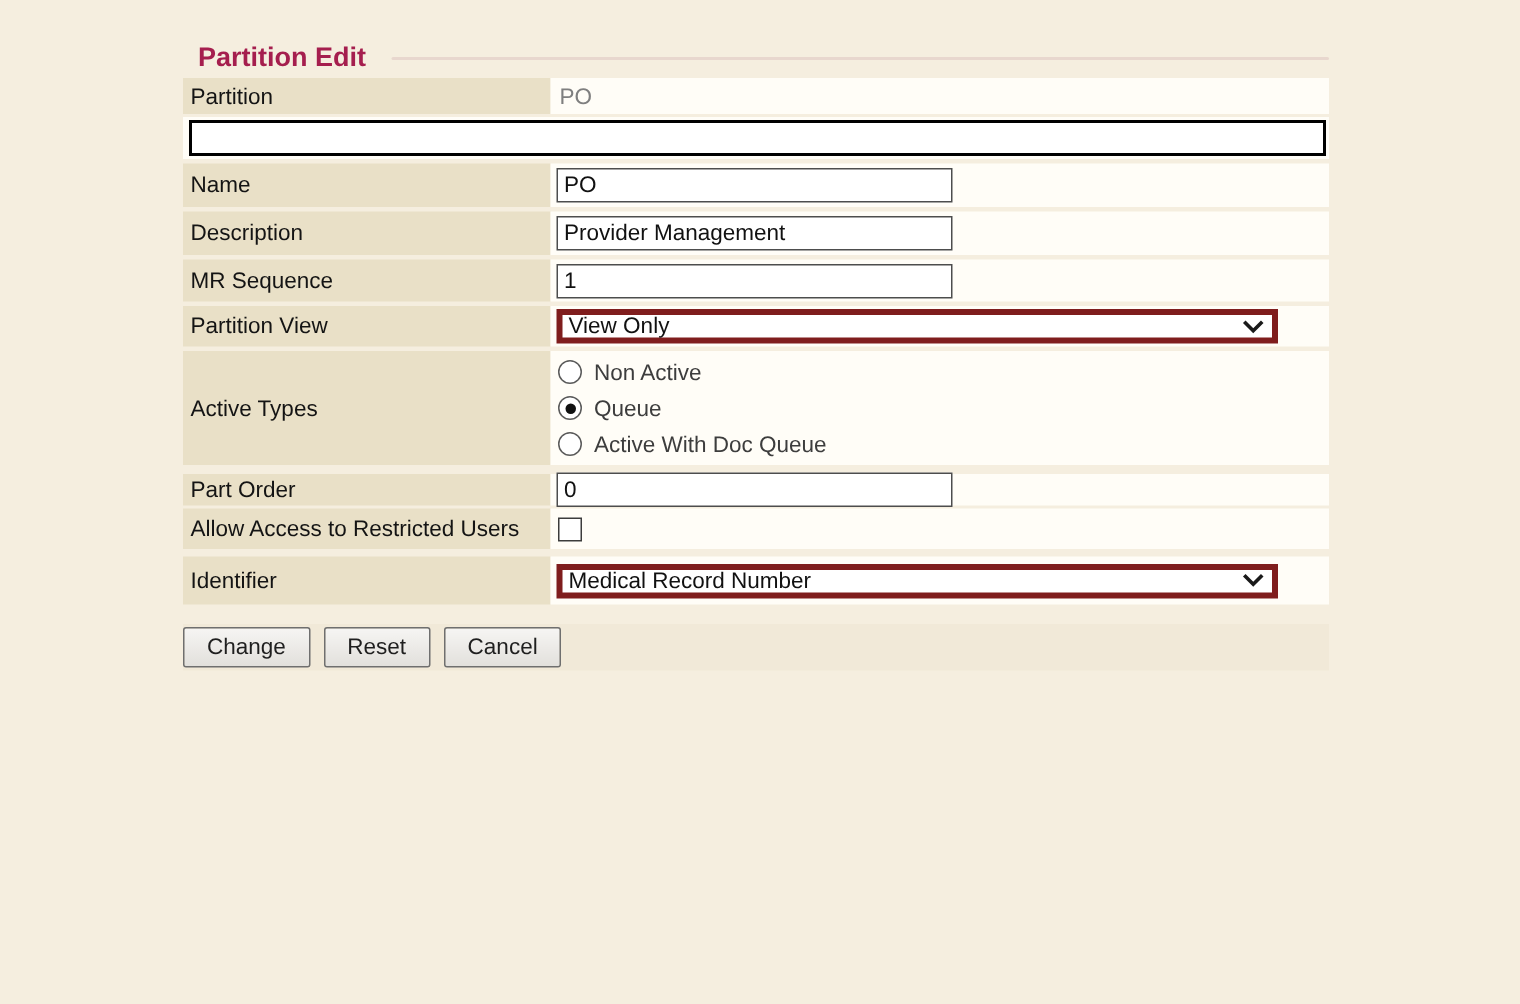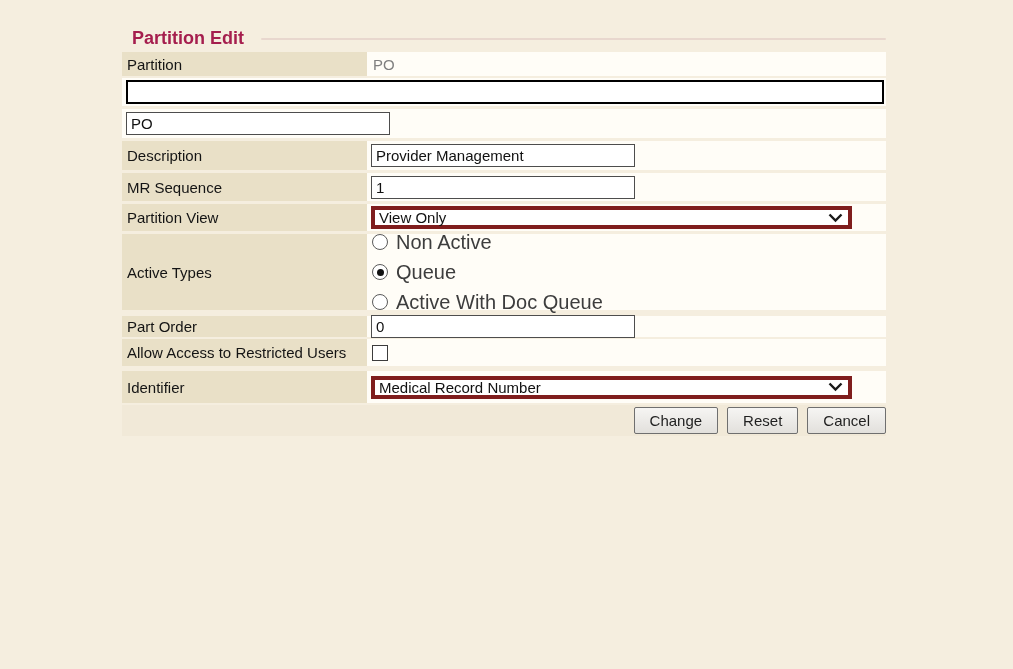--- a/index.html
+++ b/index.html
@@ -53,21 +53,21 @@
   }
   .r-partition{height:24px;margin-bottom:2px;}
   .r-wcguid{height:28px;}
   .r-name{height:29px;}
   .r-description{height:29px;}
   .r-mrseq{height:28px;}
   .r-pview{height:27px;border-radius:10px;}
   .r-atypes{height:76px;margin-bottom:6px;}
   .r-porder{height:21px;margin-bottom:2px;}
   .r-allow{height:27px;margin-bottom:5px;}
-  .r-ident{height:32px;margin-bottom:2px;}
+  .r-ident{height:32px;margin-bottom:13px;}
 
   .static-val{
     font-size:15px;color:#7f7f7f;
     padding-left:2px;
   }
   input.txt{
     font-family:"Liberation Sans", sans-serif;
     font-size:15px;color:#111;
     background:#fff;
     border:1px solid #4d4d4d;
@@ -96,21 +96,21 @@
   }
   .chevron{display:flex;align-items:center;}
   .radio-group{
     display:flex;flex-direction:column;
     justify-content:center;
     gap:7px;
     padding-left:1px;
   }
   .radio-line{
     display:flex;align-items:center;
-    font-size:20px;color:#3d3d3d;
+    font-size:15px;color:#3d3d3d;
   }
   .radio-circle{
     width:14px;height:14px;
     border:1px solid #5a5a5a;
     border-radius:50%;
     background:#fff;
     margin-right:8px;
     display:flex;align-items:center;justify-content:center;
   }
   .radio-circle .dot{
@@ -120,21 +120,21 @@
   .radio-circle.checked .dot{background:#111;}
   .checkbox{
     width:14px;height:14px;
     border:1px solid #3c3c3c;
     background:#fff;
     margin-left:1px;
   }
   .footer-row{
     height:31px;
     background:#f1e9d8;
-    display:flex;align-items:center;justify-content:flex-end;
+    display:flex;align-items:center;justify-content:flex-start;
     gap:9px;
   }
   button.btn{
     font-family:"Liberation Sans", sans-serif;
     font-size:15px;color:#1f1f1f;
     background:linear-gradient(#f6f5f3,#e2e0dc);
     border:1px solid #6f6f6f;
     border-radius:2px;
     height:27px;
     padding:0 15px;
@@ -158,20 +158,21 @@
     </div>
   </div>
 
   <div class="row r-wcguid">
     <div class="val">
       <input class="txt txt-full" type="text" value="" style="">
     </div>
   </div>
 
   <div class="row r-name">
+    <div class="lbl">Name</div>
     <div class="val">
       <input class="txt" type="text" value="PO" style="">
     </div>
   </div>
 
   <div class="row r-description">
     <div class="lbl">Description</div>
     <div class="val">
       <input class="txt" type="text" value="Provider Management" style="">
     </div>

